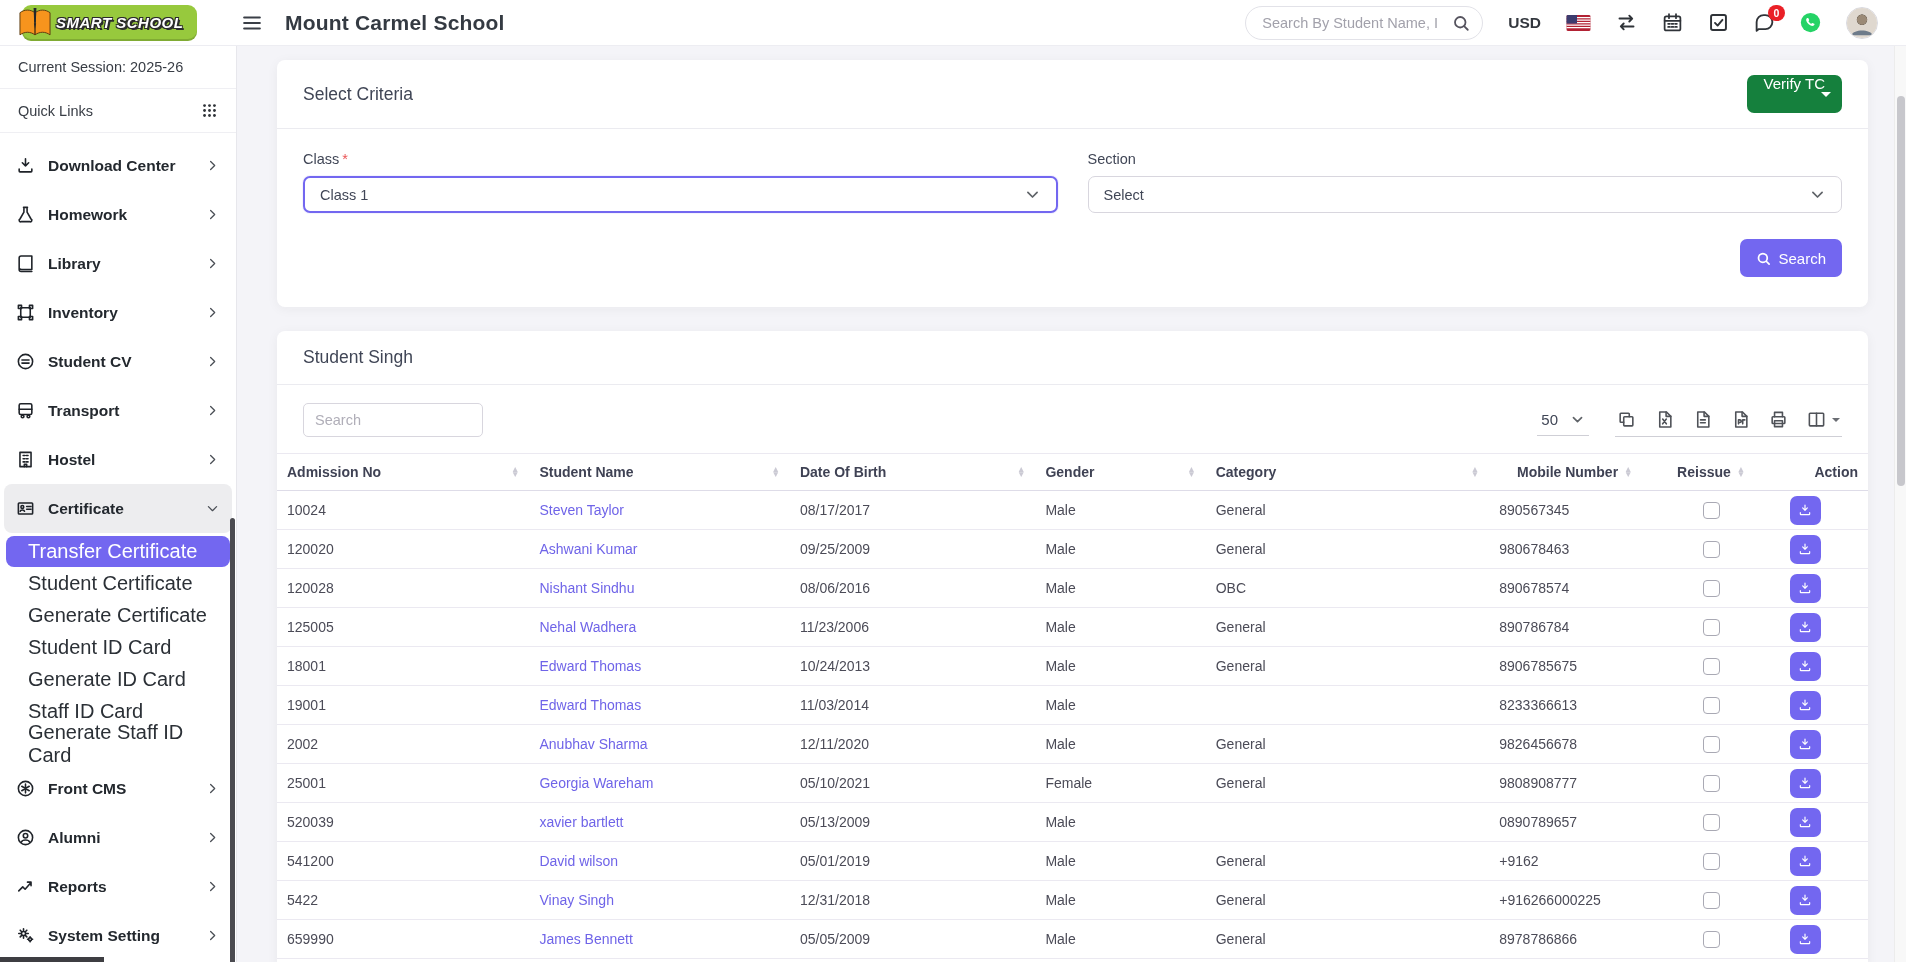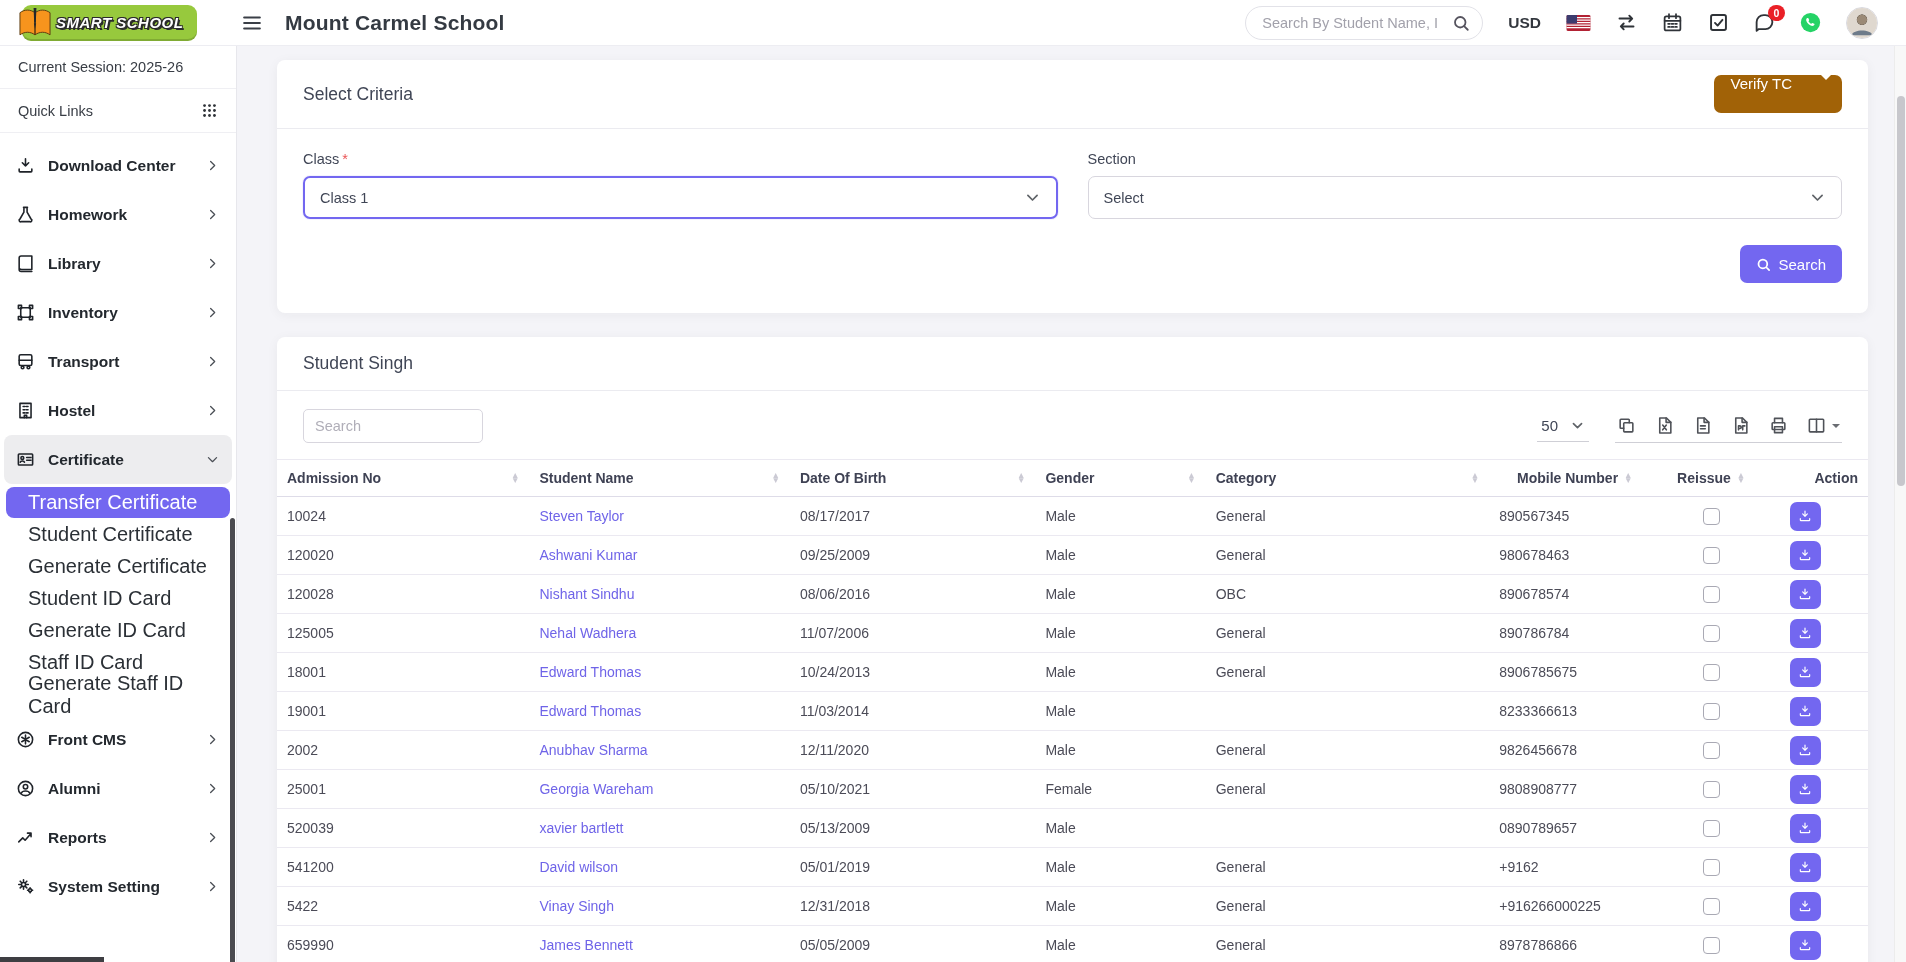--- a/index.html
+++ b/index.html
@@ -42,31 +42,31 @@
   .submenu-item.active { background:#7367f0; color:#fff; }
   .side-vscroll { position:absolute; right:1px; top:472px; width:5px; height:486px; background:#4b4b50; border-radius:3px; }
   .side-hscroll { position:absolute; left:0; bottom:0; width:104px; height:5px; background:#3e3e42; }
 
   
   .main { background:#f4f4f8; padding:14px 38px 0 40px; overflow:hidden; position:relative; }
   .card { background:#fff; border-radius:8px; box-shadow:0 2px 12px rgba(34,41,47,.05); }
   .card-head { display:flex; align-items:center; justify-content:space-between; padding:15px 26px; border-bottom:1px solid #ebebf0; }
   .card-title { font-size:17.5px; color:#404656; }
 
-  .split-btn { display:flex; align-items:flex-start; background:#a16207; border-radius:7px; overflow:hidden; color:#fff; cursor:pointer; height:38px; }
+  .split-btn { display:flex; align-items:flex-end; background:#15803d; border-radius:7px; overflow:hidden; color:#fff; cursor:pointer; height:38px;flex-direction:column; }
   .split-btn .main-part { display:flex; align-items:center; padding:0 17px; font-size:15px; }
   .split-btn .divider { width:1px; background:rgba(255,255,255,.35); }
   .split-btn .caret-part { display:flex; align-items:center; padding:0 11px; }
   .caret-down-glyph { width:0; height:0; border-left:5px solid transparent; border-right:5px solid transparent; border-top:5px solid #fff; }
 
   .criteria-body { padding:22px 26px 30px; }
   .fields { display:grid; grid-template-columns:1fr 1fr; gap:30px; }
   .field label { display:block; font-size:14.5px; color:#404656; margin-bottom:9px; }
   .req { color:#ea5455; margin-left:3px; }
-  .selectbox { height:43px; border:1px solid #d8d6de; border-radius:7px; display:flex; align-items:center; justify-content:space-between; padding:0 15px; font-size:14.5px; color:#404656; background:#fff; cursor:pointer; }
+  .selectbox { height:37px; border:1px solid #d8d6de; border-radius:7px; display:flex; align-items:center; justify-content:space-between; padding:0 15px; font-size:14.5px; color:#404656; background:#fff; cursor:pointer; }
   .selectbox.focused { border:2px solid #7367f0; box-shadow:0 0 0 1px rgba(115,103,240,.08); }
   .selectbox .chev { width:17px; height:17px; color:#5f6368; }
   .search-row { display:flex; justify-content:flex-end; margin-top:26px; }
   .btn-primary { display:inline-flex; align-items:center; gap:7px; background:#7367f0; color:#fff; border:none; border-radius:7px; height:38px; padding:0 16px; font-size:15px; font-family:inherit; cursor:pointer; }
   .btn-primary .ico { width:15px; height:15px; }
 
   
   .list-card { margin-top:24px; min-height:640px; }
   .list-head { padding:16px 26px; border-bottom:1px solid #ebebf0; }
   .toolbar { display:flex; align-items:flex-end; justify-content:space-between; padding:18px 26px 12px; }
@@ -256,20 +256,34 @@
           <span>Inventory</span>
           <span class="chev">
             <svg viewBox="0 0 24 24" fill="none" stroke="currentColor" stroke-width="2" stroke-linecap="round" stroke-linejoin="round">
               <path d="M9 5.5l6.5 6.5L9 18.5"></path>
             </svg>
           </span>
         </div>
         <div class="menu-item">
           <span class="ico">
             <svg viewBox="0 0 24 24" fill="none" stroke="currentColor" stroke-width="2" stroke-linecap="round" stroke-linejoin="round">
+              <circle cx="12" cy="12" r="9"></circle>
+              <path d="M7.5 10h9M7.5 14h9"></path>
+            </svg>
+          </span>
+          <span>Student CV</span>
+          <span class="chev">
+            <svg viewBox="0 0 24 24" fill="none" stroke="currentColor" stroke-width="2" stroke-linecap="round" stroke-linejoin="round">
+              <path d="M9 5.5l6.5 6.5L9 18.5"></path>
+            </svg>
+          </span>
+        </div>
+        <div class="menu-item">
+          <span class="ico">
+            <svg viewBox="0 0 24 24" fill="none" stroke="currentColor" stroke-width="2" stroke-linecap="round" stroke-linejoin="round">
               <rect x="4" y="3.5" width="16" height="13.5" rx="2"></rect>
               <path d="M4 10.5h16"></path>
               <circle cx="8.3" cy="19.5" r="1.7"></circle>
               <circle cx="15.7" cy="19.5" r="1.7"></circle>
             </svg>
           </span>
           <span>Transport</span>
           <span class="chev">
             <svg viewBox="0 0 24 24" fill="none" stroke="currentColor" stroke-width="2" stroke-linecap="round" stroke-linejoin="round">
               <path d="M9 5.5l6.5 6.5L9 18.5"></path>
@@ -627,21 +641,21 @@
                   <span class="ico">
                     <svg viewBox="0 0 24 24" fill="none" stroke="currentColor" stroke-width="2" stroke-linecap="round" stroke-linejoin="round">
                       <path d="M12 3.5v9M8 8.5l4 4 4-4M4 16.5v2.5a1 1 0 0 0 1 1h14a1 1 0 0 0 1-1v-2.5"></path>
                     </svg>
                   </span>
                 </button></td>
             </tr>
             <tr>
               <td>125005</td>
               <td><a class="student-link">Nehal Wadhera</a></td>
-              <td>11/07/2006</td>
+              <td>11/23/2006</td>
               <td>Male</td>
               <td>General</td>
               <td class="right">890786784</td>
               <td class="center"><input type="checkbox" class="chk" style=""></td>
               <td class="right"><button class="dl-btn">
                   <span class="ico">
                     <svg viewBox="0 0 24 24" fill="none" stroke="currentColor" stroke-width="2" stroke-linecap="round" stroke-linejoin="round">
                       <path d="M12 3.5v9M8 8.5l4 4 4-4M4 16.5v2.5a1 1 0 0 0 1 1h14a1 1 0 0 0 1-1v-2.5"></path>
                     </svg>
                   </span>

